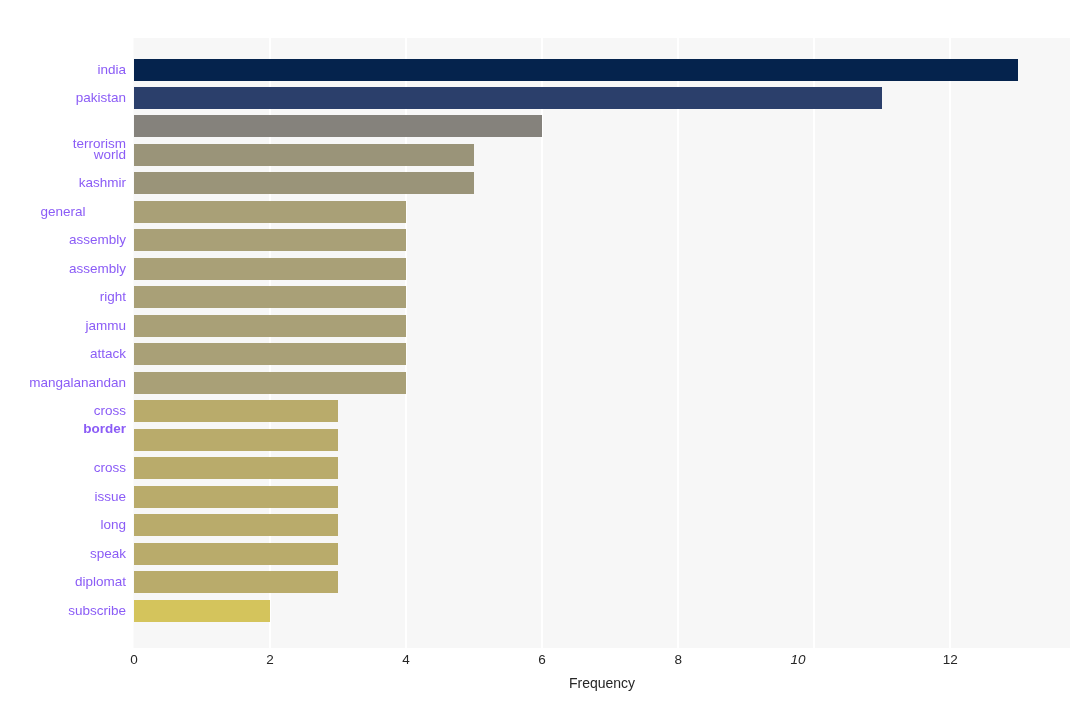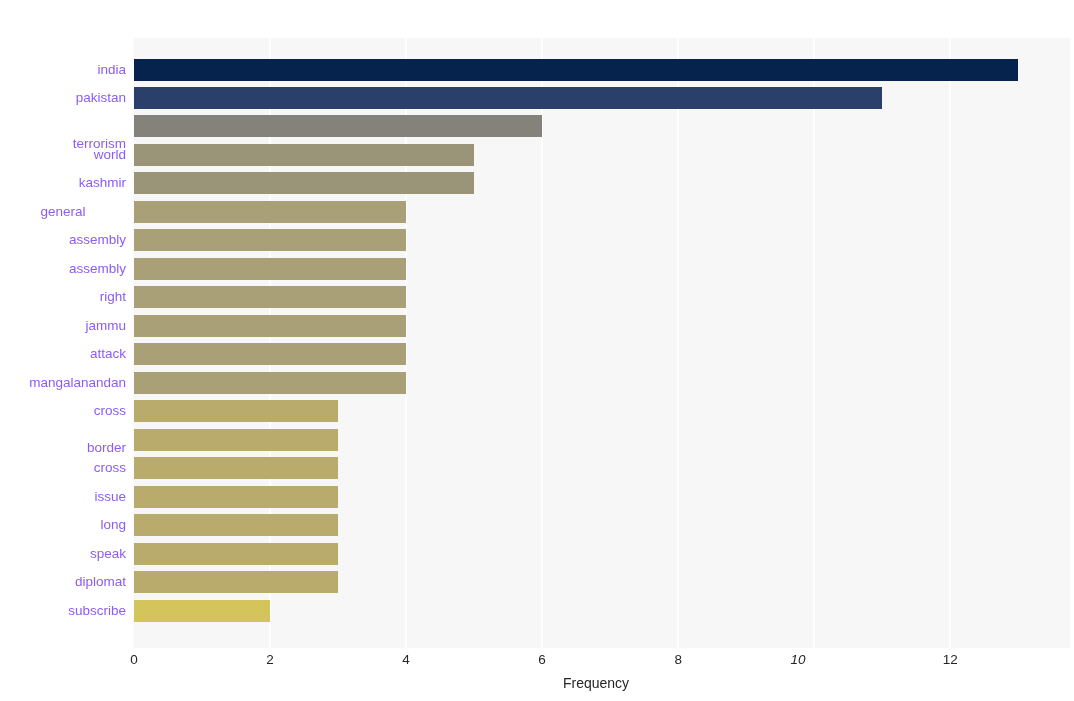--- a/index.html
+++ b/index.html
@@ -104,21 +104,21 @@
     top: 0;
     transform: translateX(-50%);
     font-size: 13.5px;
     color: #262626;
     text-align: center;
     white-space: nowrap;
   }
   .xaxis-title {
     position: absolute;
     top: 675px;
-    left: 128px;
+    left: 134px;
     width: 936px;
     text-align: center;
     font-size: 14px;
     color: #262626;
   }
 </style>
 </head>
 <body>
 
 <div id="chart-root">
@@ -205,21 +205,21 @@
       <div class="ylabel" style="top: 105.938px;">world</div>
       <div class="ylabel" style="top: 134.416px; margin-left: 12px;">kashmir</div>
       <div class="ylabel" style="top: 162.894px; text-align: center;">general</div>
       <div class="ylabel" style="top: 191.373px;">assembly</div>
       <div class="ylabel" style="top: 219.851px;">assembly</div>
       <div class="ylabel" style="top: 248.329px;">right</div>
       <div class="ylabel" style="top: 276.807px;">jammu</div>
       <div class="ylabel" style="top: 305.285px;">attack</div>
       <div class="ylabel" style="top: 333.763px;">mangalanandan</div>
       <div class="ylabel" style="top: 362.241px;">cross</div>
-      <div class="ylabel" style="top: 399px;">border</div>
+      <div class="ylabel" style="top: 380px; font-weight: bold;">border</div>
       <div class="ylabel" style="top: 419.197px;">cross</div>
       <div class="ylabel" style="top: 447.675px;">issue</div>
       <div class="ylabel" style="top: 476.153px;">long</div>
       <div class="ylabel" style="top: 504.631px;">speak</div>
       <div class="ylabel" style="top: 533.109px;">diplomat</div>
       <div class="ylabel" style="top: 561.587px;">subscribe</div>
     </div>
 
   <div class="xticks" id="xticks">
       <div class="xtick" style="left: 134px;">0</div>

